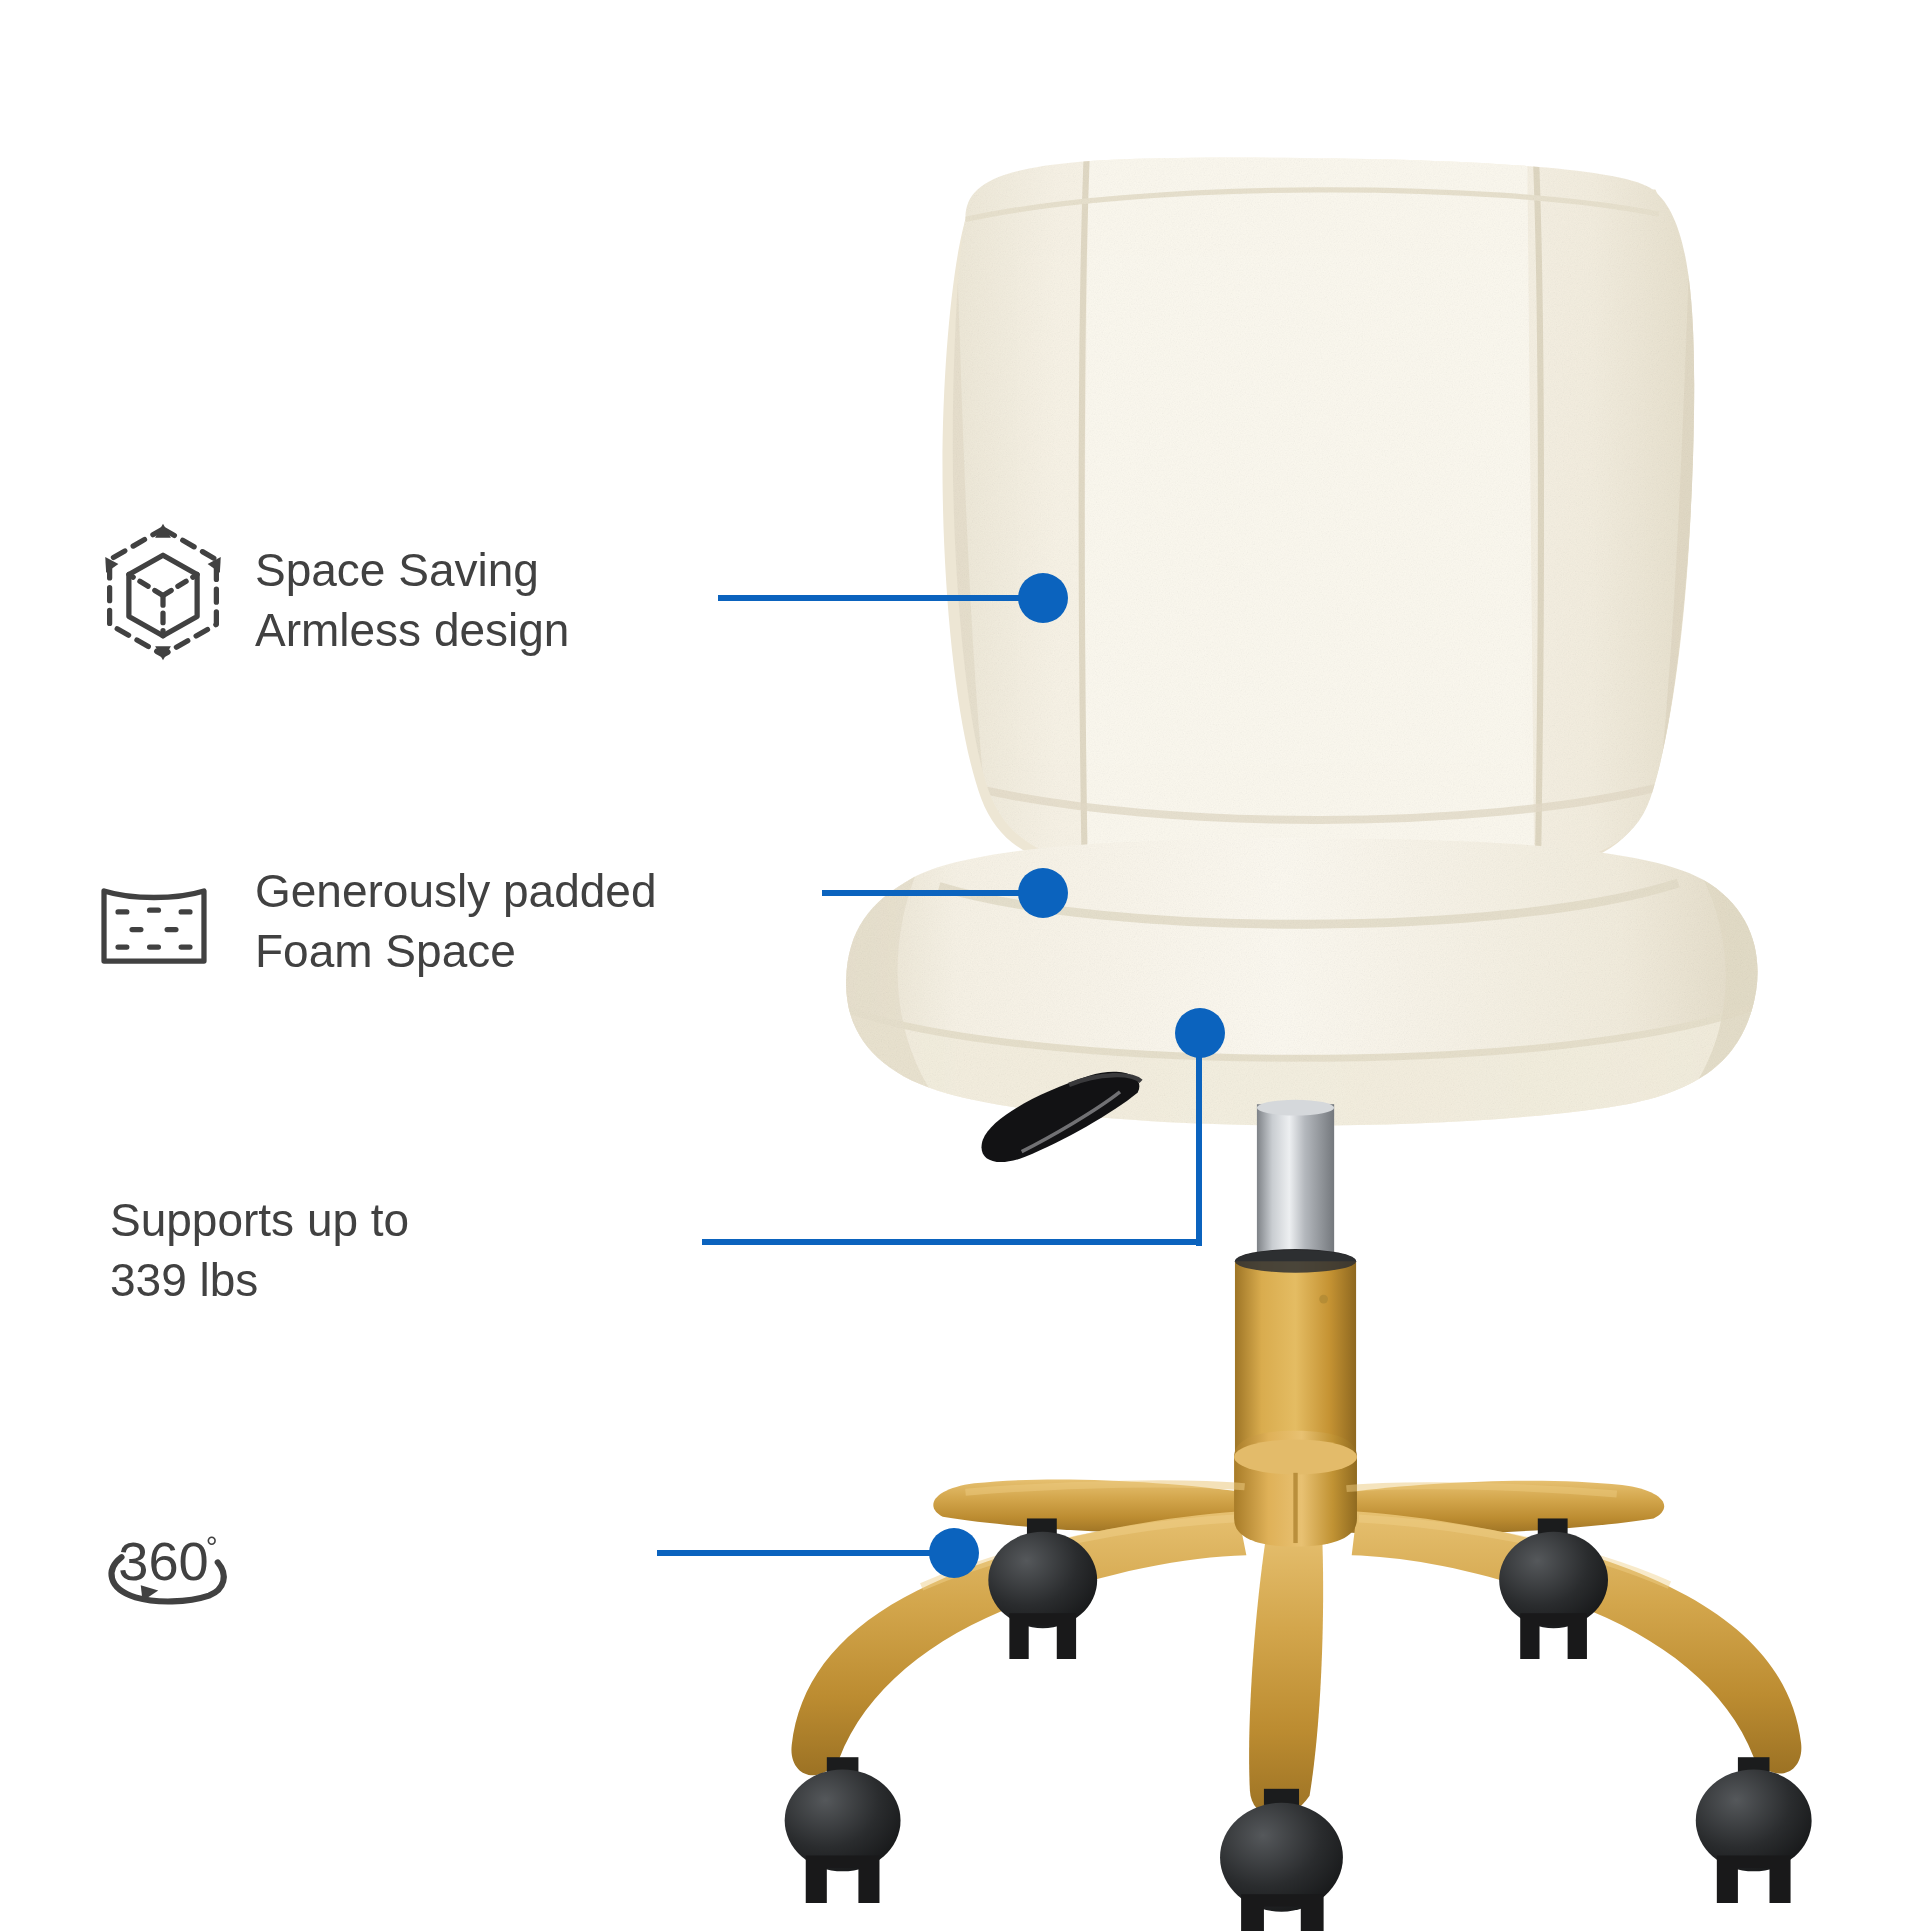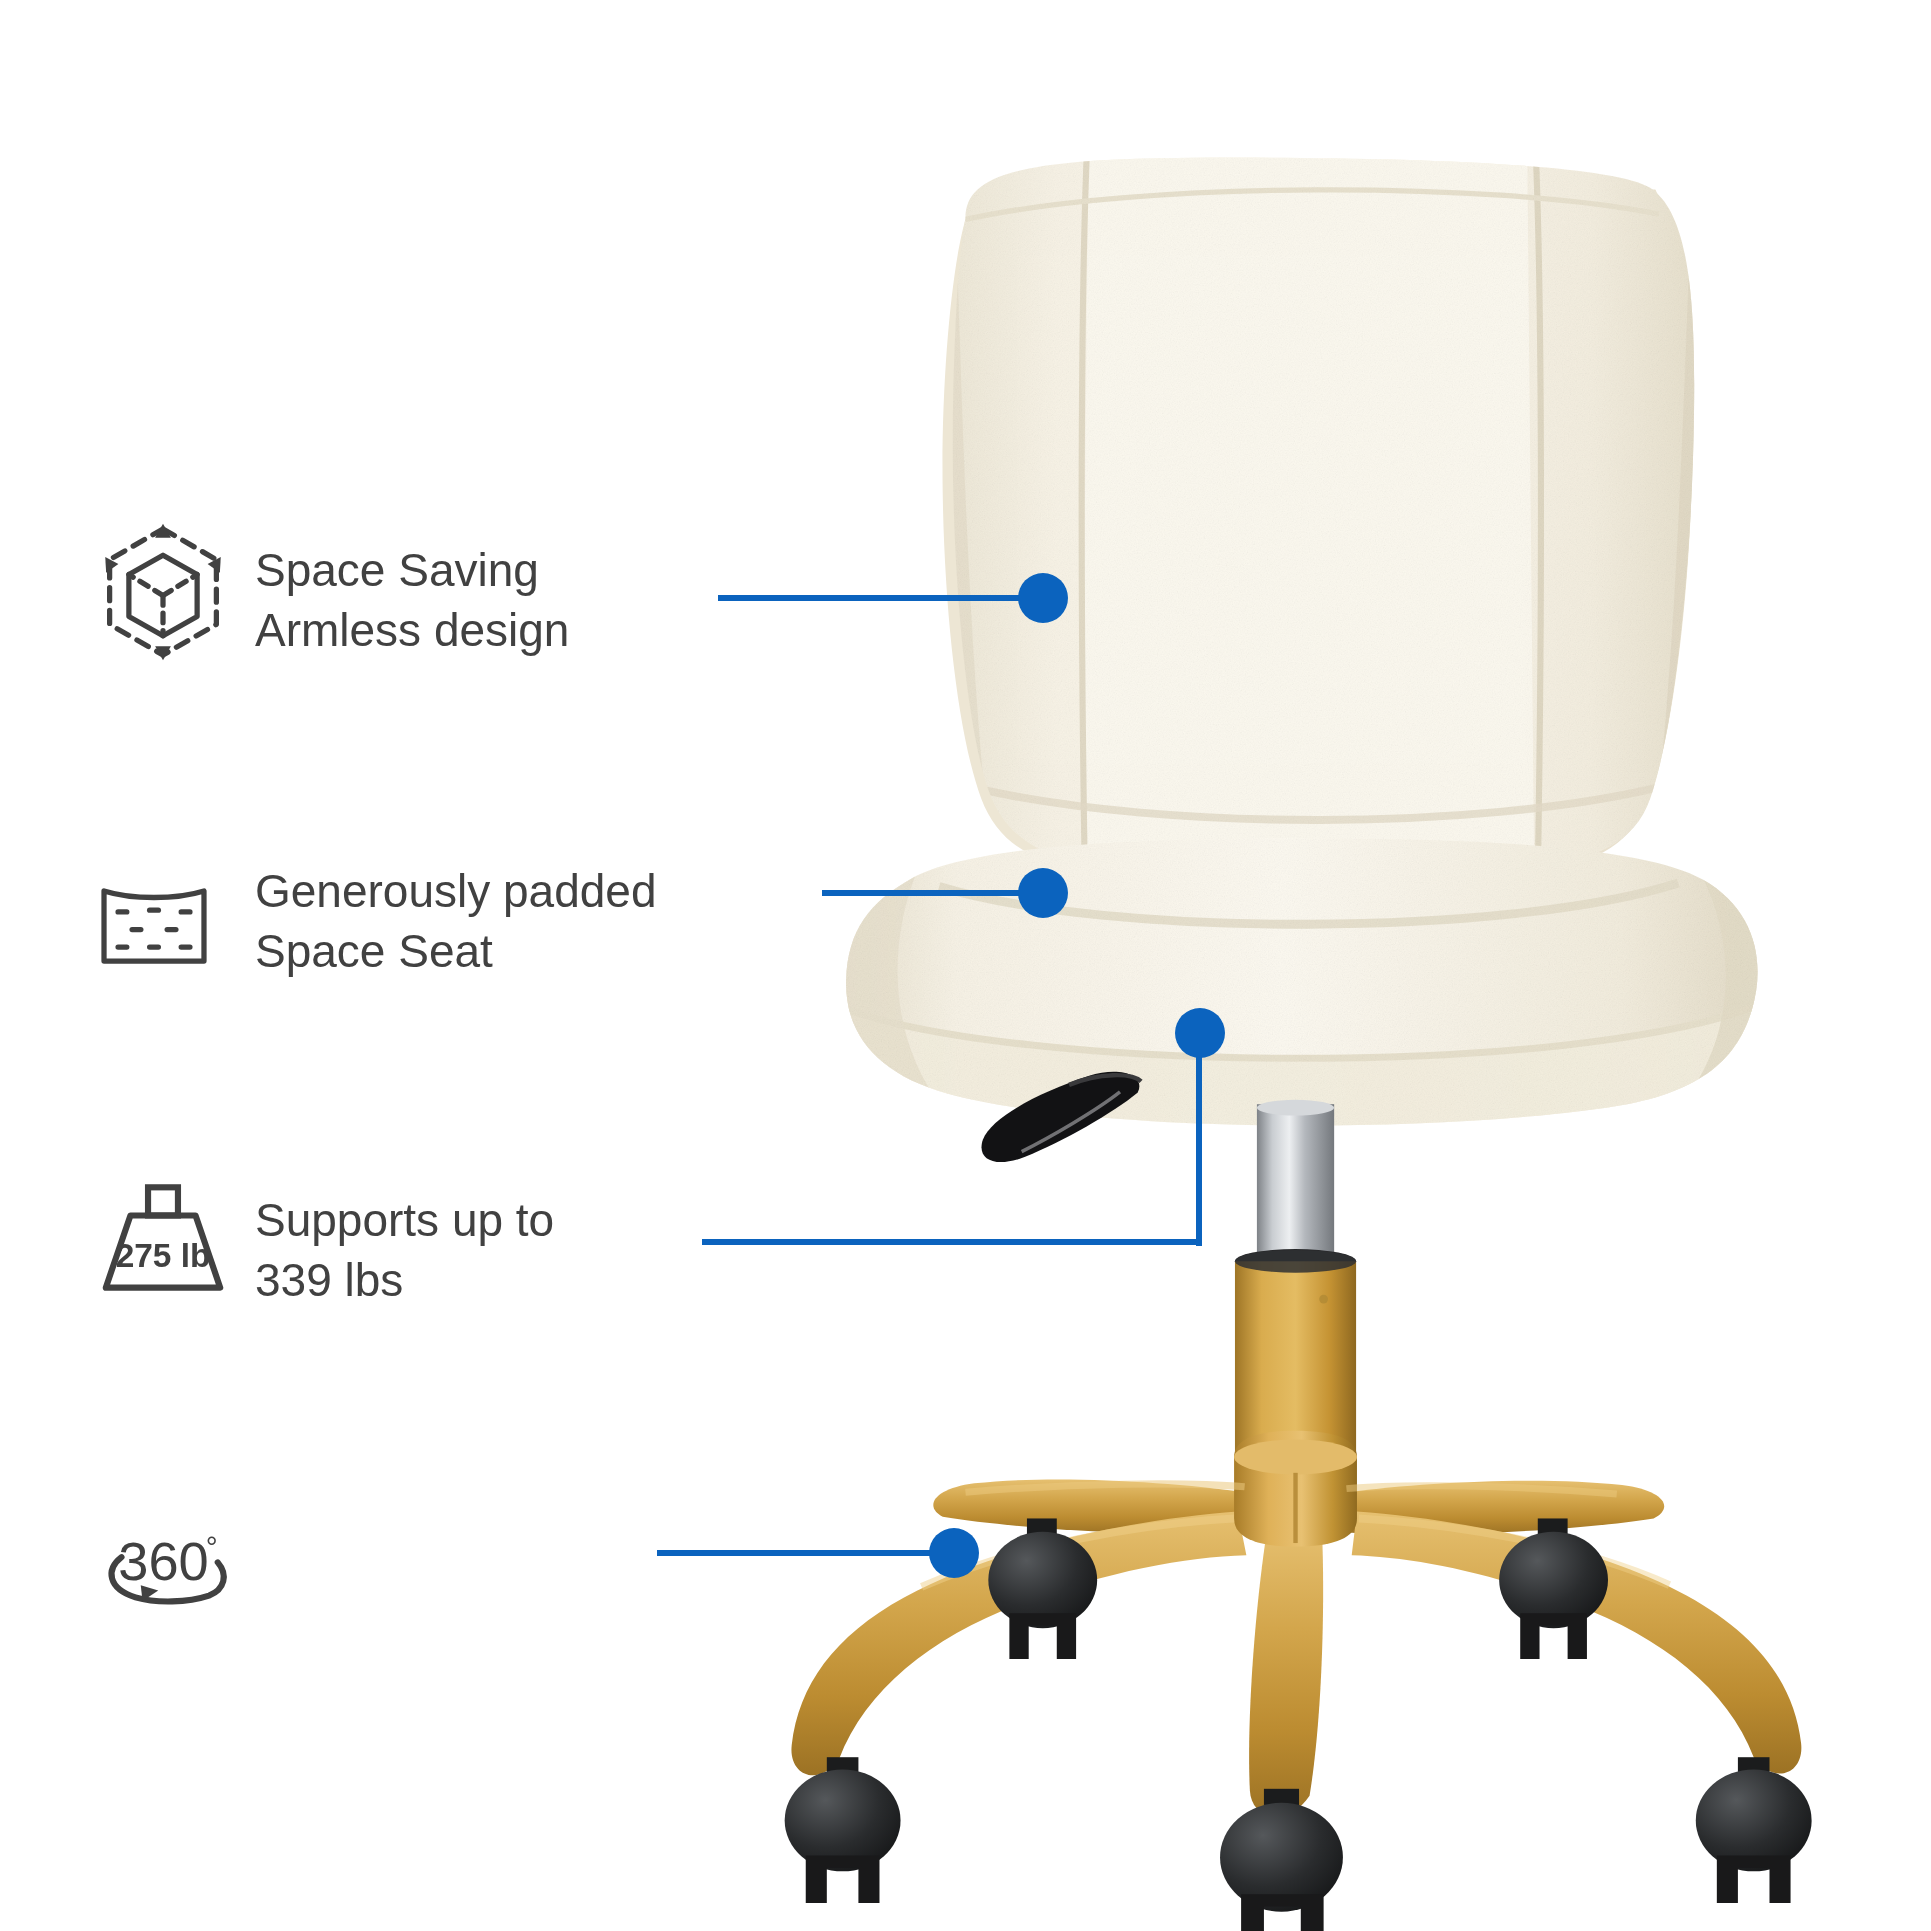--- a/index.html
+++ b/index.html
@@ -380,31 +380,24 @@
             <line x1="96" y1="34" x2="106" y2="34"></line>
             <line x1="40" y1="54" x2="50" y2="54"></line>
             <line x1="80" y1="54" x2="90" y2="54"></line>
             <line x1="24" y1="74" x2="34" y2="74"></line>
             <line x1="60" y1="74" x2="70" y2="74"></line>
             <line x1="96" y1="74" x2="106" y2="74"></line>
           </g>
         </svg>
       </div>
       <div class="feature-label">Generously padded
-Space Seat</div>
+Foam Space</div>
     </div>
 
     <div class="feature-row" id="row-2">
-      <div class="feature-icon">
-        <svg width="132" height="132" viewBox="0 0 150 150">
-          <rect x="58" y="14" width="34" height="32" fill="none" stroke="#414141" stroke-width="7"></rect>
-          <path d="M38 46 L112 46 L140 128 L10 128 Z" fill="none" stroke="#414141" stroke-width="7" stroke-linejoin="round"></path>
-          <text x="75" y="105" text-anchor="middle" font-family="'Liberation Sans Narrow','Liberation Sans',sans-serif" font-size="38" font-weight="bold" fill="#414141">275 lb</text>
-        </svg>
-      </div>
       <div class="feature-label">Supports up to
 339 lbs</div>
     </div>
 
     <div class="feature-row" id="row-3">
       <div class="feature-icon">
         <svg width="140" height="97" viewBox="0 0 160 110">
           <text x="76" y="68" text-anchor="middle" font-family="'Liberation Sans','Liberation Sans',sans-serif" font-size="62" fill="#414141">360</text>
           <text x="131" y="42" text-anchor="middle" font-family="'Liberation Sans',sans-serif" font-size="34" fill="#414141">°</text>
 

